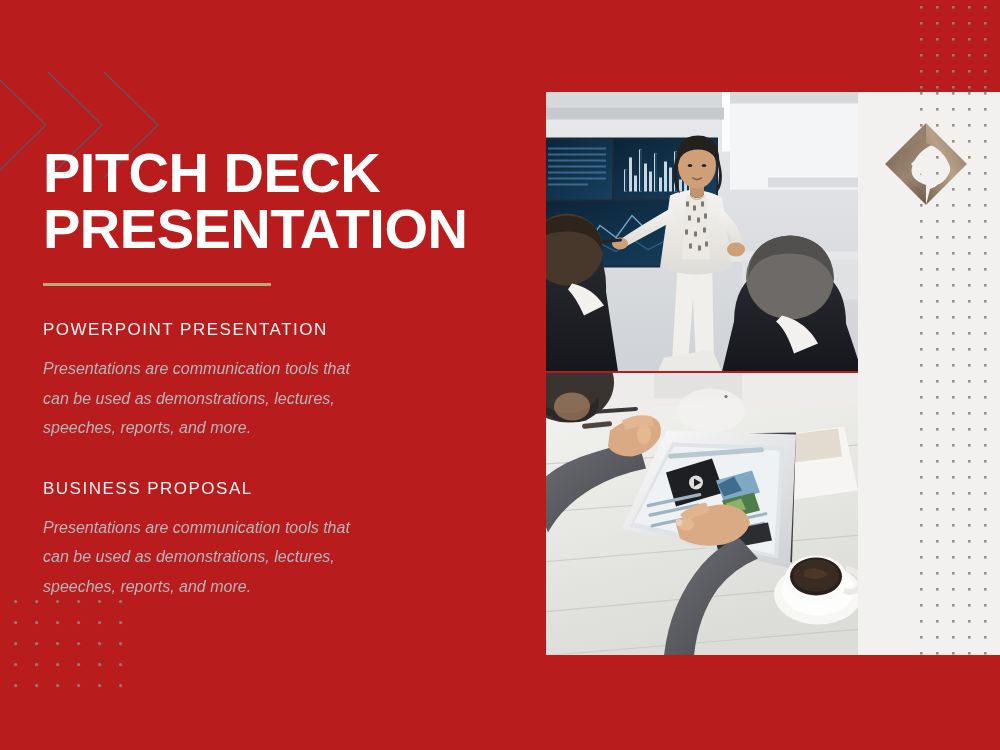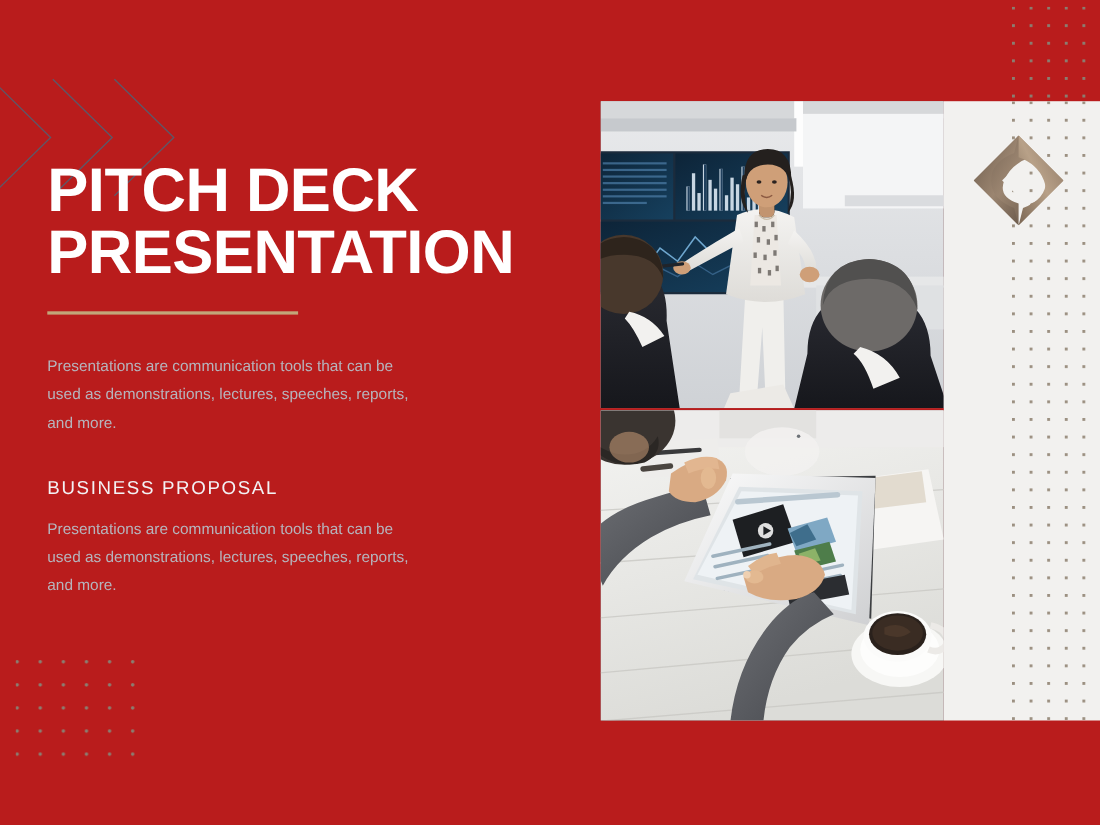--- a/index.html
+++ b/index.html
@@ -62,24 +62,25 @@
   .section-heading {
     color:#f3f2f5;
     font-size:17px;
     font-weight:300;
     letter-spacing:1.5px;
     text-transform:uppercase;
     margin-bottom:14px;
   }
   .section-body {
     color:#b6b4bc;
-    font-size:14px;
+    font-size:16px;
     font-weight:400;
     line-height:1.85;
     max-width:335px;
+    font-style:italic;
   }
 
   
   .photo-stack {
     position:absolute; left:546px; top:92px;
     width:312px; height:563px;
     display:flex; flex-direction:column;
   }
   .photo {
     width:100%;
@@ -147,20 +148,21 @@
     </svg>
   </div>
 
   <div class="left-col">
     <h1 class="slide-title">Pitch Deck
 Presentation</h1>
     <div class="accent-rule"></div>
 
     <div class="sections">
       <div class="section">
+        <div class="section-heading">POWERPOINT PRESENTATION</div>
         <div class="section-body">Presentations are communication tools that can be used as demonstrations, lectures, speeches, reports, and more.</div>
       </div>
       <div class="section">
         <div class="section-heading">BUSINESS PROPOSAL</div>
         <div class="section-body">Presentations are communication tools that can be used as demonstrations, lectures, speeches, reports, and more.</div>
       </div>
     </div>
   </div>
 
   <div class="photo-stack">

